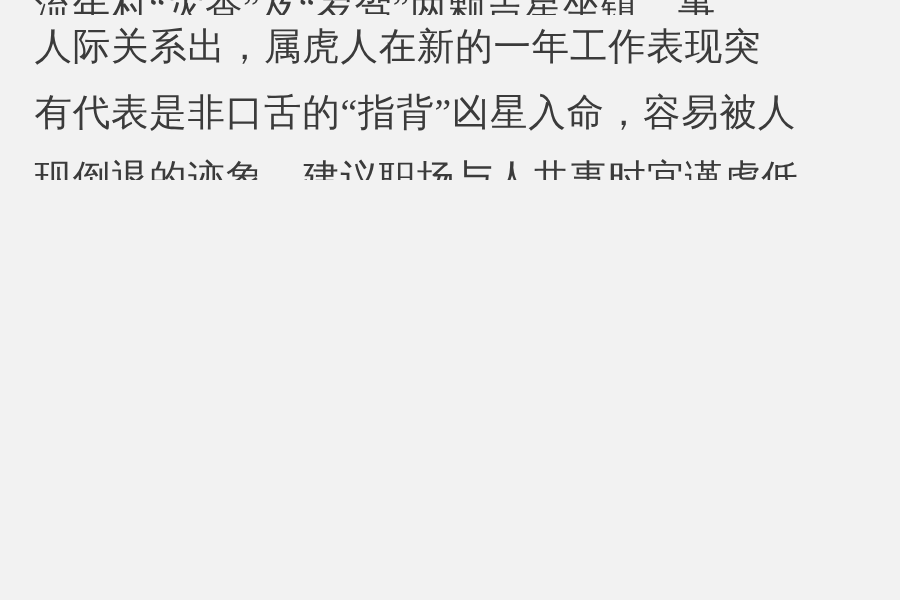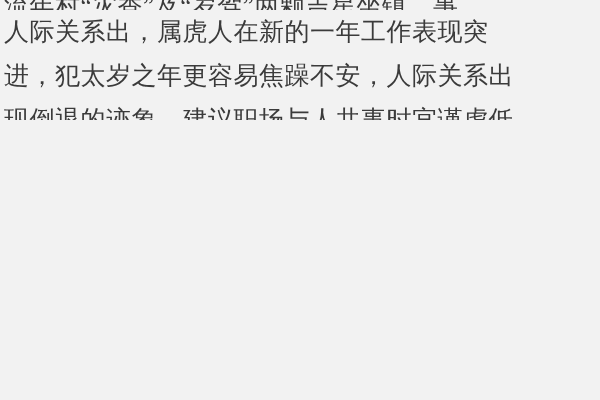--- a/index.html
+++ b/index.html
@@ -12,21 +12,21 @@
     background: #f2f2f2;
     font-family: "Liberation Serif", "DejaVu Serif", serif;
     overflow: hidden;
   }
   #page {
     width: 600px;
     height: 400px;
     background: #f2f2f2;
     position: relative;
     box-sizing: border-box;
-    padding: 0 4px;
+    padding: 0 23px;
     overflow: hidden;
   }
   .article {
     margin: 0;
     padding: 0;
     color: #3b3b3b;
     font-size: 25px;
     line-height: 44px;
     letter-spacing: 0.5px;
     text-align: justify;
@@ -50,16 +50,16 @@
     line-height: 44px;
   }
 </style>
 </head>
 <body>
 
 <div id="page" style="background: rgb(242, 242, 242);">
   <div class="article" style="color: rgb(59, 59, 59);">
     <span class="line line-clip-top">流年村“灾香”及“岁驾”两颗吉星坐镇，事</span>
     <span class="line">人际关系出，属虎人在新的一年工作表现突</span>
-    <span class="line">进，犯太岁之年更容易焦躁不安，人际关系出</span>
+    <span class="line">有代表是非口舌的“指背”凶星入命，容易被人</span>
     <span class="line line-clip-bottom">现倒退的迹象。建议职场与人共事时宜谨虎低</span>
   </div>
 </div>
 
 </body></html>

